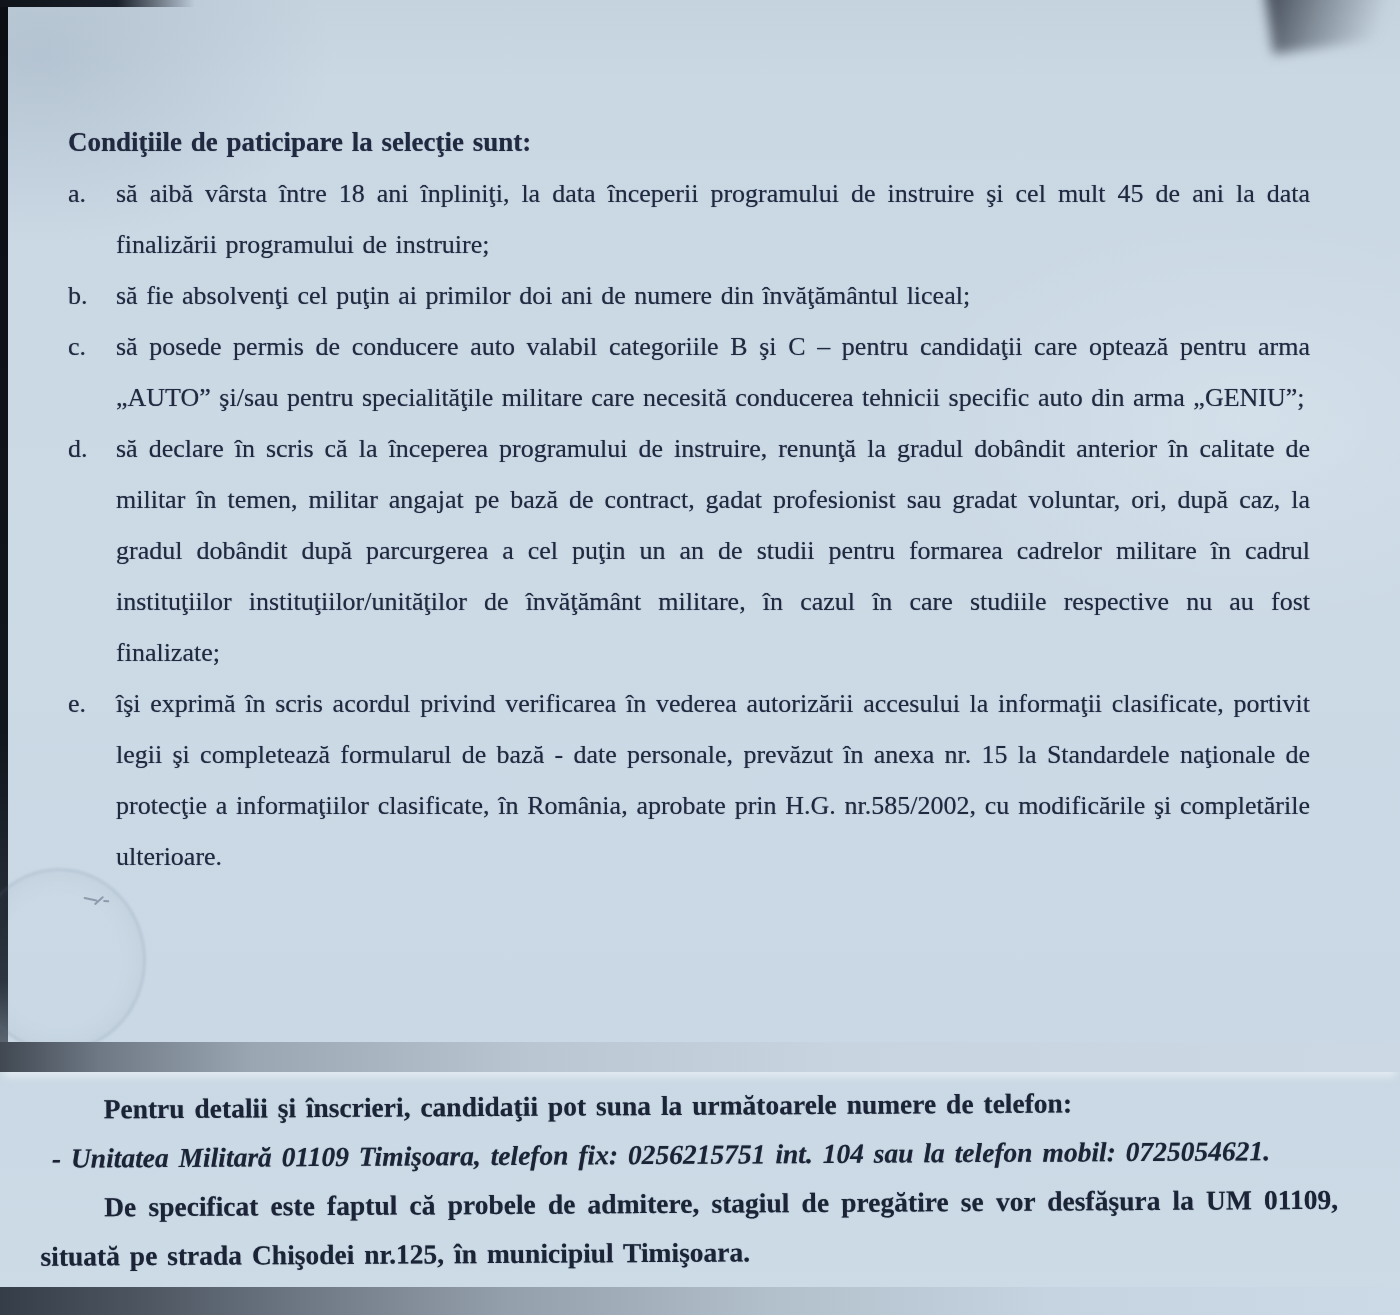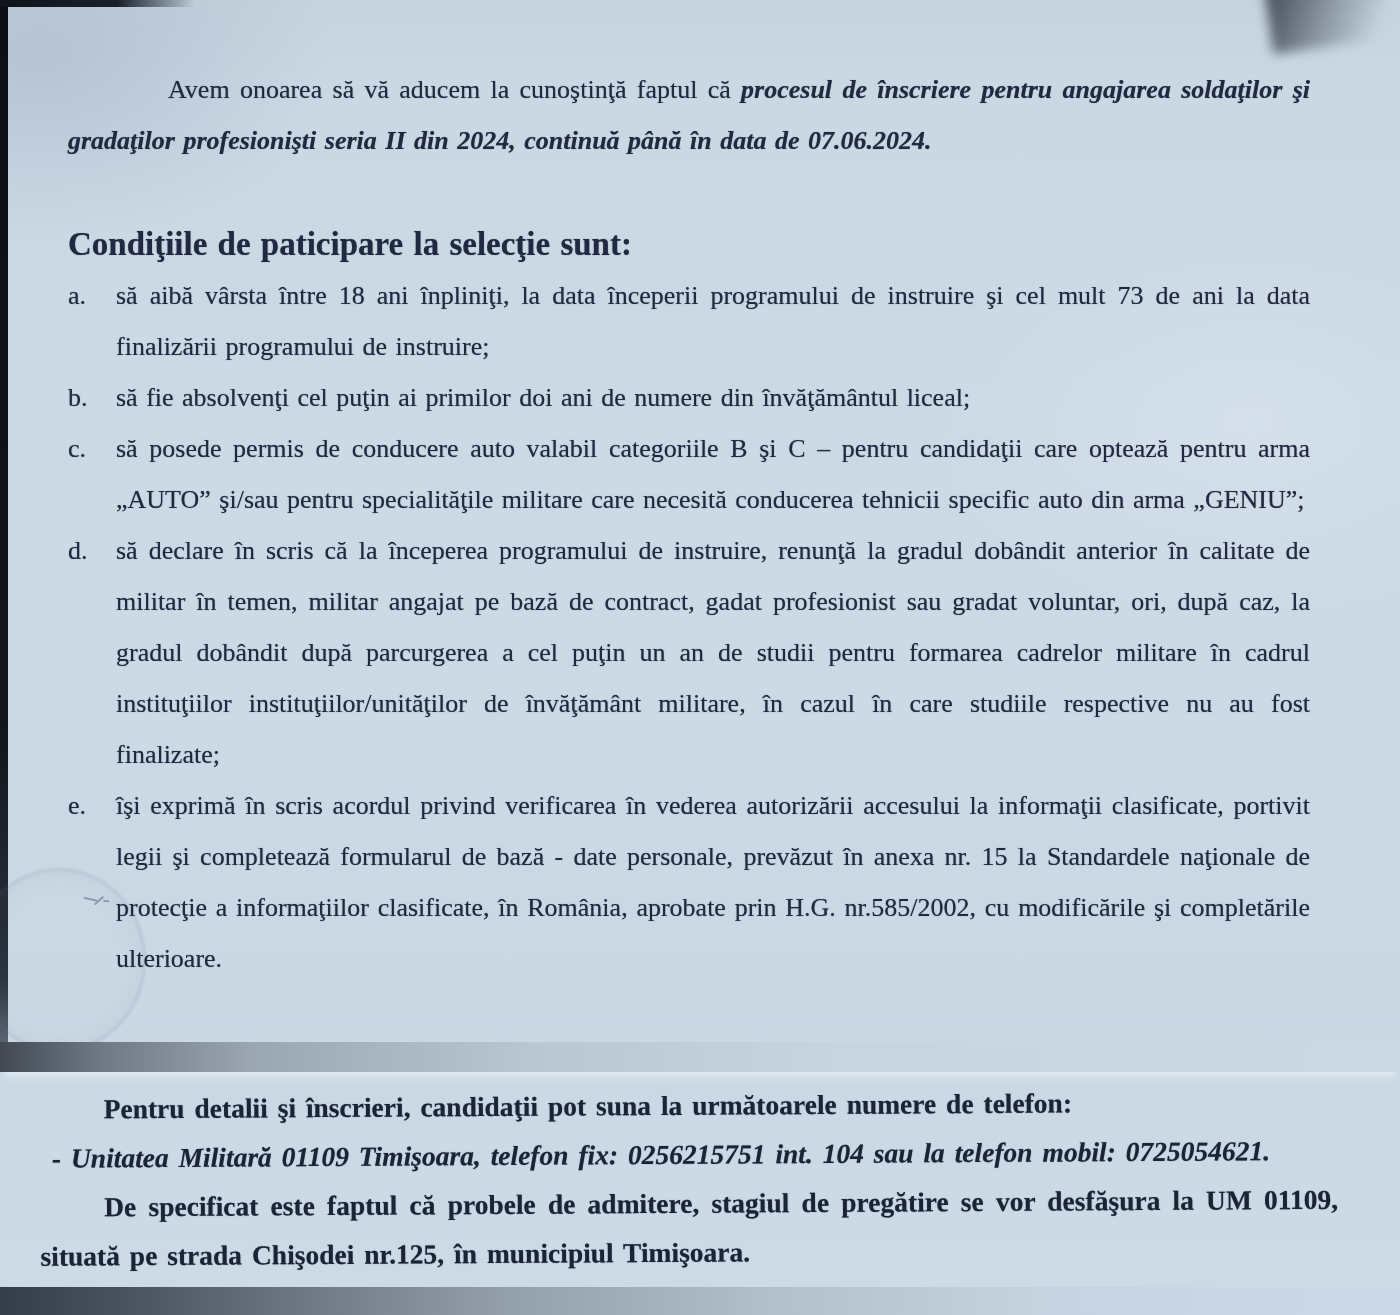--- a/index.html
+++ b/index.html
@@ -64,21 +64,21 @@
   .main {
     position: absolute; left: 0; top: 0; right: 0;
     padding: 64px 90px 0 68px;
     font-size: 26px; line-height: 51px;
     color: #202940;
     word-spacing: 2px;
     text-shadow: 0 0 1px rgba(32,41,64,0.55);
   }
   .intro { margin: 0; text-align: justify; text-indent: 100px; }
   .intro .em { font-weight: bold; font-style: italic; }
-  .heading { margin: 53px 0 0 0; font-size: 33px; font-weight: bold; line-height: 51px; }
+  .heading { margin: 53px 0 0 0; font-size: 27px; font-weight: bold; line-height: 51px; }
   .cond-list { margin: 0; }
   .li { display: flex; align-items: flex-start; }
   .li .marker { flex: 0 0 48px; }
   .li .li-text { flex: 1 1 auto; text-align: justify; }
 
   .contact {
     position: absolute; left: 0; top: 1072px; right: 0;
     padding: 13px 62px 0 40px;
     font-size: 27.5px; line-height: 49px; font-weight: bold;
     color: #1b2436;
@@ -101,28 +101,27 @@
   <div class="top-edge-line"></div>
   <div class="corner-smudge"></div>
   <div class="stamp-circle"></div>
   <div class="stamp-scribble">
       <i></i>
       <i></i>
       <i></i>
     </div>
 
   <div class="main">
-    <p class="intro"><span>Avem onoarea să vă aducem la cunoştinţă faptul că </span><span class="em">procesul de înscriere pentru angajarea soldaţilor şi gradaţilor profesionişti seria II din 2024, continuă până în data de 07.06.2024.</span></p>
 
     <h2 class="heading">Condiţiile de paticipare la selecţie sunt:</h2>
 
     <div class="cond-list">
       <div class="li">
         <span class="marker">a.</span>
-        <span class="li-text">să aibă vârsta între 18 ani înpliniţi, la data începerii programului de instruire şi cel mult 73 de ani la data finalizării programului de instruire;</span>
+        <span class="li-text">să aibă vârsta între 18 ani înpliniţi, la data începerii programului de instruire şi cel mult 45 de ani la data finalizării programului de instruire;</span>
       </div>
       <div class="li">
         <span class="marker">b.</span>
         <span class="li-text">să fie absolvenţi cel puţin ai primilor doi ani de numere din învăţământul liceal;</span>
       </div>
       <div class="li">
         <span class="marker">c.</span>
         <span class="li-text">să posede permis de conducere auto valabil categoriile B şi C – pentru candidaţii care optează pentru arma „AUTO” şi/sau pentru specialităţile militare care necesită conducerea tehnicii specific auto din arma „GENIU”;</span>
       </div>
       <div class="li">

